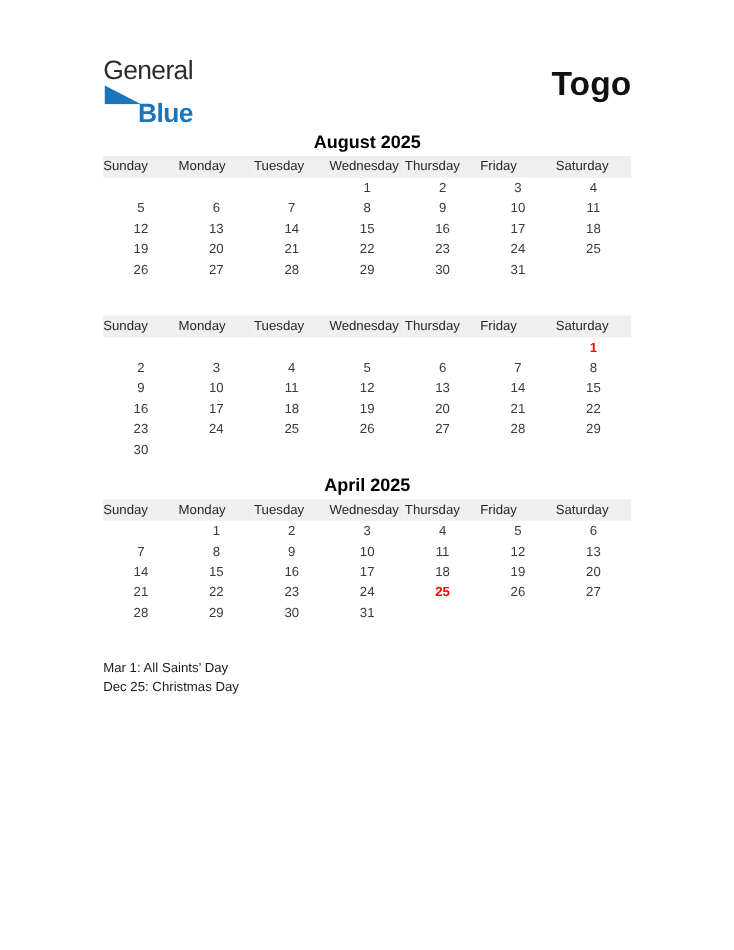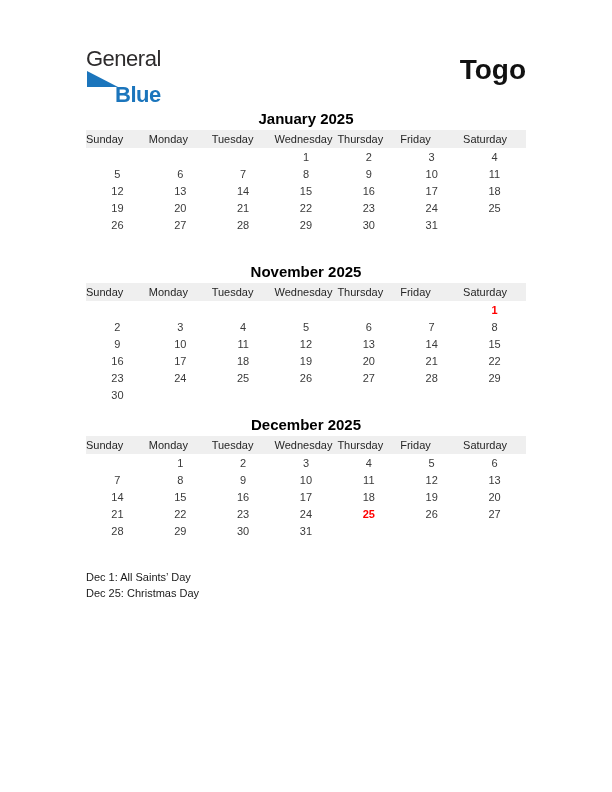--- a/index.html
+++ b/index.html
@@ -111,21 +111,21 @@
       </div>
       <div class="logo-row2">
         <span class="logo-blue">Blue</span>
       </div>
     </div>
     <h1 class="doc-title">Togo</h1>
   </div>
 
   <div id="months">
   <section class="month">
-    <h2 class="month-title">January 2025</h2>
+    <h2 class="month-title">August 2025</h2>
     <table class="cal">
       <thead>
         <tr>
               <th>Sunday</th>
               <th>Monday</th>
               <th>Tuesday</th>
               <th>Wednesday</th>
               <th>Thursday</th>
               <th>Friday</th>
               <th>Saturday</th>
@@ -184,21 +184,20 @@
               <td></td>
               <td></td>
               <td></td>
               <td></td>
             </tr>
           </tbody>
     </table>
   </section>
 
   <section class="month">
-    <h2 class="month-title">November 2025</h2>
     <table class="cal">
       <thead>
         <tr>
               <th>Sunday</th>
               <th>Monday</th>
               <th>Tuesday</th>
               <th>Wednesday</th>
               <th>Thursday</th>
               <th>Friday</th>
               <th>Saturday</th>
@@ -257,21 +256,21 @@
               <td></td>
               <td></td>
               <td></td>
               <td></td>
             </tr>
           </tbody>
     </table>
   </section>
 
   <section class="month">
-    <h2 class="month-title">December 2025</h2>
+    <h2 class="month-title">April 2025</h2>
     <table class="cal">
       <thead>
         <tr>
               <th>Sunday</th>
               <th>Monday</th>
               <th>Tuesday</th>
               <th>Wednesday</th>
               <th>Thursday</th>
               <th>Friday</th>
               <th>Saturday</th>
@@ -331,17 +330,17 @@
               <td></td>
               <td></td>
               <td></td>
             </tr>
           </tbody>
     </table>
   </section>
 </div>
 
   <div id="holidays" class="holidays">
-      <div>Dec 1: All Saints’ Day</div>
+      <div>Mar 1: All Saints’ Day</div>
       <div>Dec 25: Christmas Day</div>
     </div>
 
 </div>
 
 </body></html>

